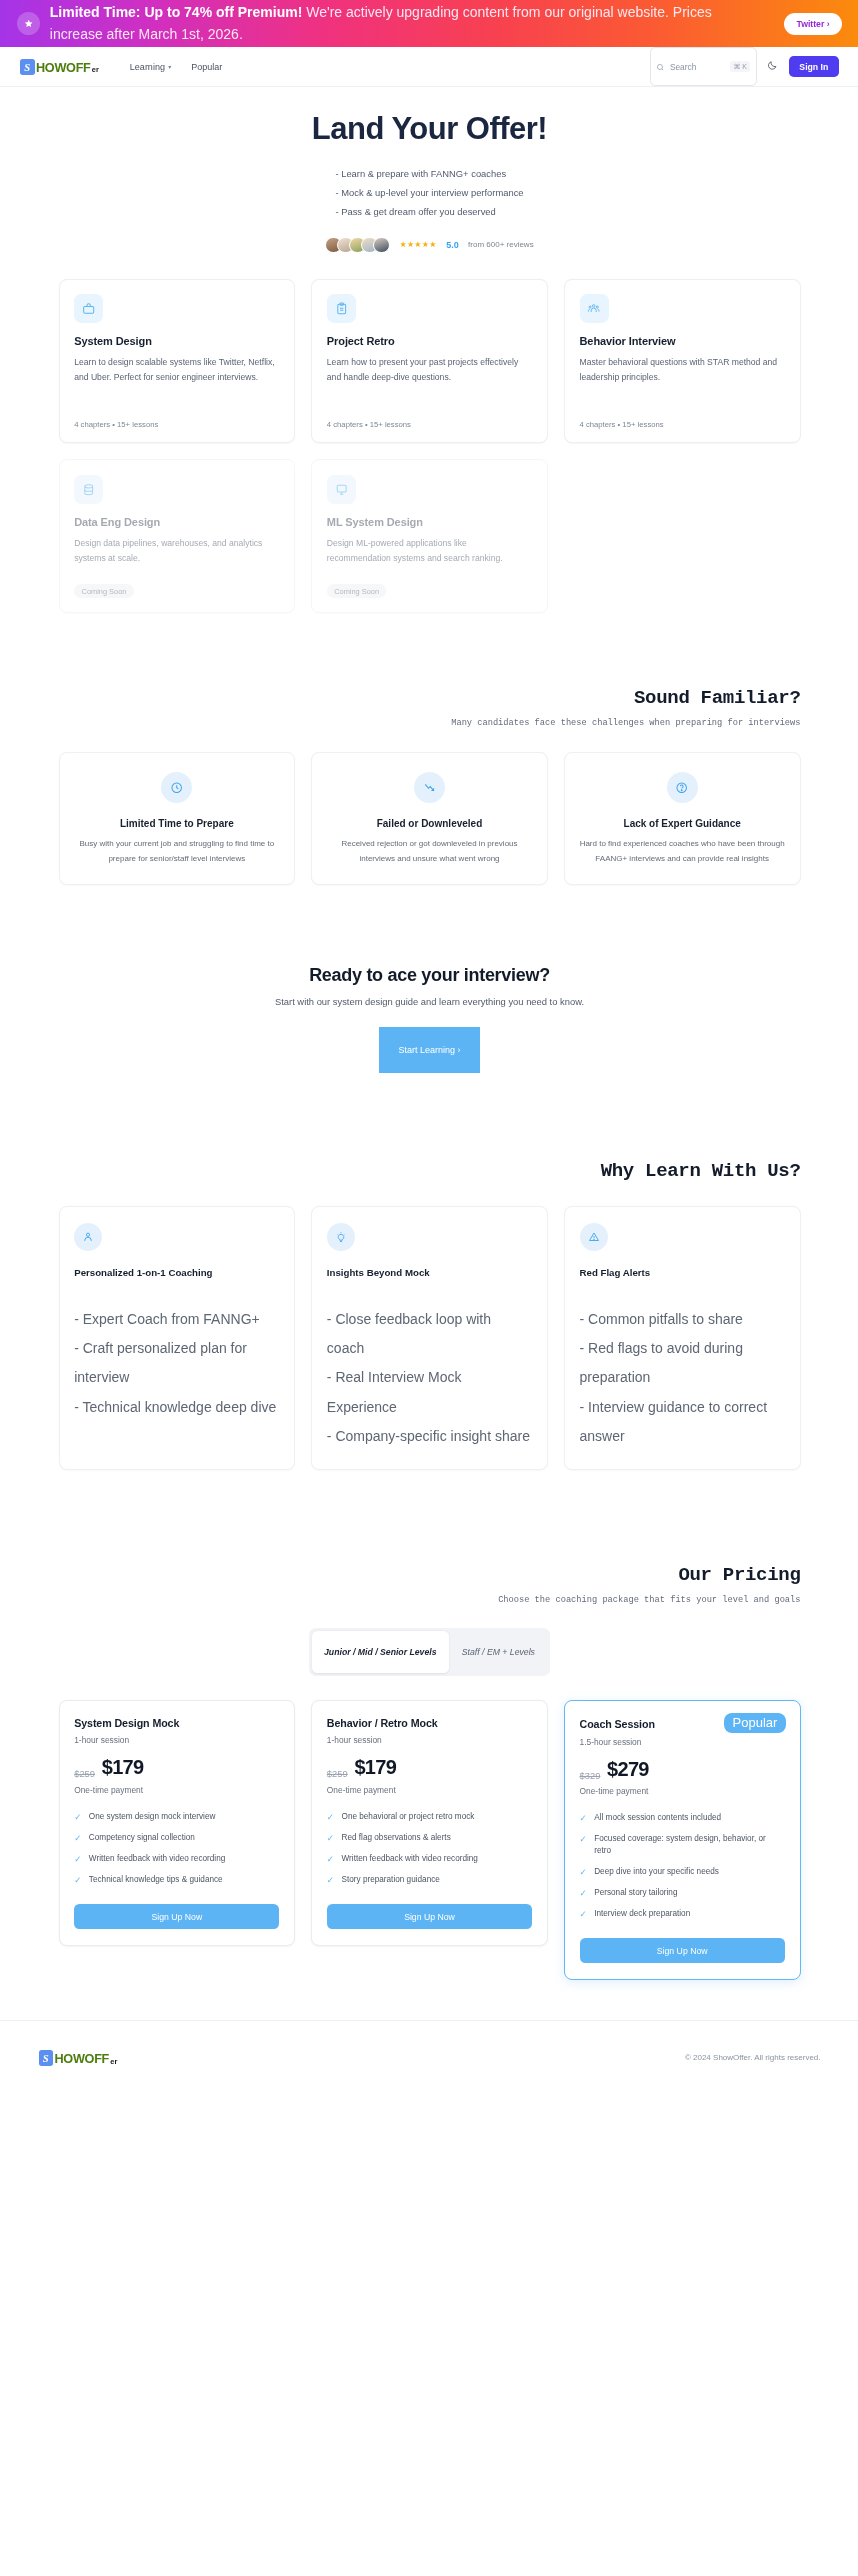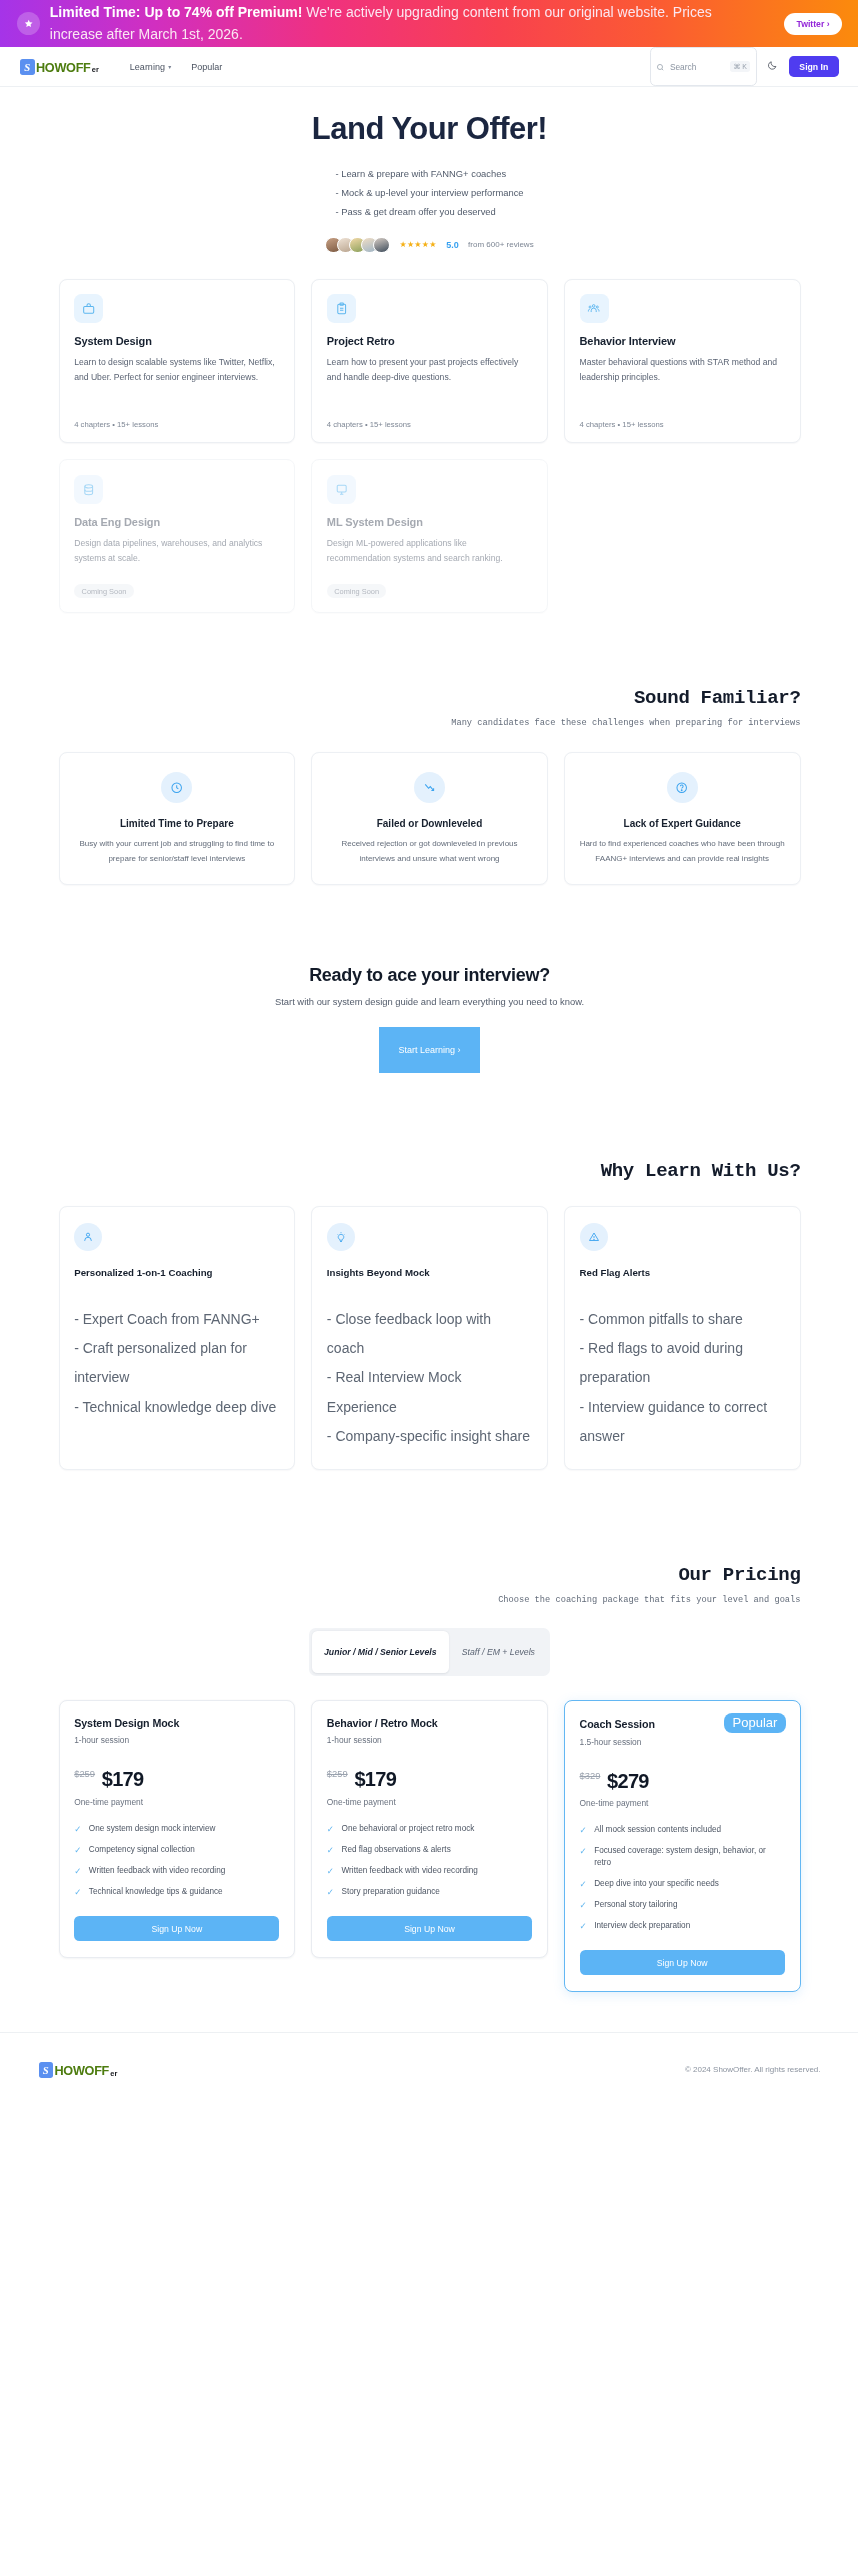--- a/index.html
+++ b/index.html
@@ -171,21 +171,21 @@
     background:#fff; border:0.7px solid #e9ecf1; border-radius:8px; padding: 16px 14.7px 16px;
     box-shadow:0 0.7px 2px rgba(20,30,50,0.05); position:relative; display:flex; flex-direction:column;
   }
   .price-card.popular { border:1.3px solid #63b7f3; box-shadow:0 2.7px 10.7px rgba(90,170,240,0.18); padding-top:17.4px;}
   .badge {
     position:absolute; top:12px; right:13.4px; background:#5cb4f5; color:#fff;
     border-radius:8px; padding:2.7px 8.7px; font-size:13px;margin-left:27px;
   }
   .p-title { font-size:10.7px; font-weight:700; color:#151e2c; letter-spacing:-0.1px;}
   .p-session { font-size:8.4px; color:#68707e; margin-top:6.7px; }
-  .p-price-row { display:flex; align-items:flex-start; gap:6.7px; margin-top:23px; }
+  .p-price-row { display:flex; align-items:flex-end; gap:6.7px; margin-top:11px; }
   .p-old { font-size:9.4px; color:#9aa2ae; text-decoration:line-through; }
   .p-new { font-size:20px; font-weight:800; color:#101826; letter-spacing:-0.7px; }
   .p-onetime { font-size:8.4px; color:#69717f; margin-top:5.3px; }
   .feat-list { margin-top:16px; display:flex; flex-direction:column; gap:8px; }
   .feat { display:flex; gap:7.4px; align-items:flex-start; }
   .tick { color:#62b6ef; font-size:8.7px; line-height:1.5; flex:0 0 auto; }
   .feat-text { font-size:8.2px; color:#4c5costly; color:#4c5563; line-height:1.5; }
   .buy-btn {
     margin-top:auto; background:#5cb4f5; color:#fff; border:none; border-radius:5.3px;
     padding:7.4px 0; font-size:8.7px; cursor:pointer; font-family:inherit; width:100%;

